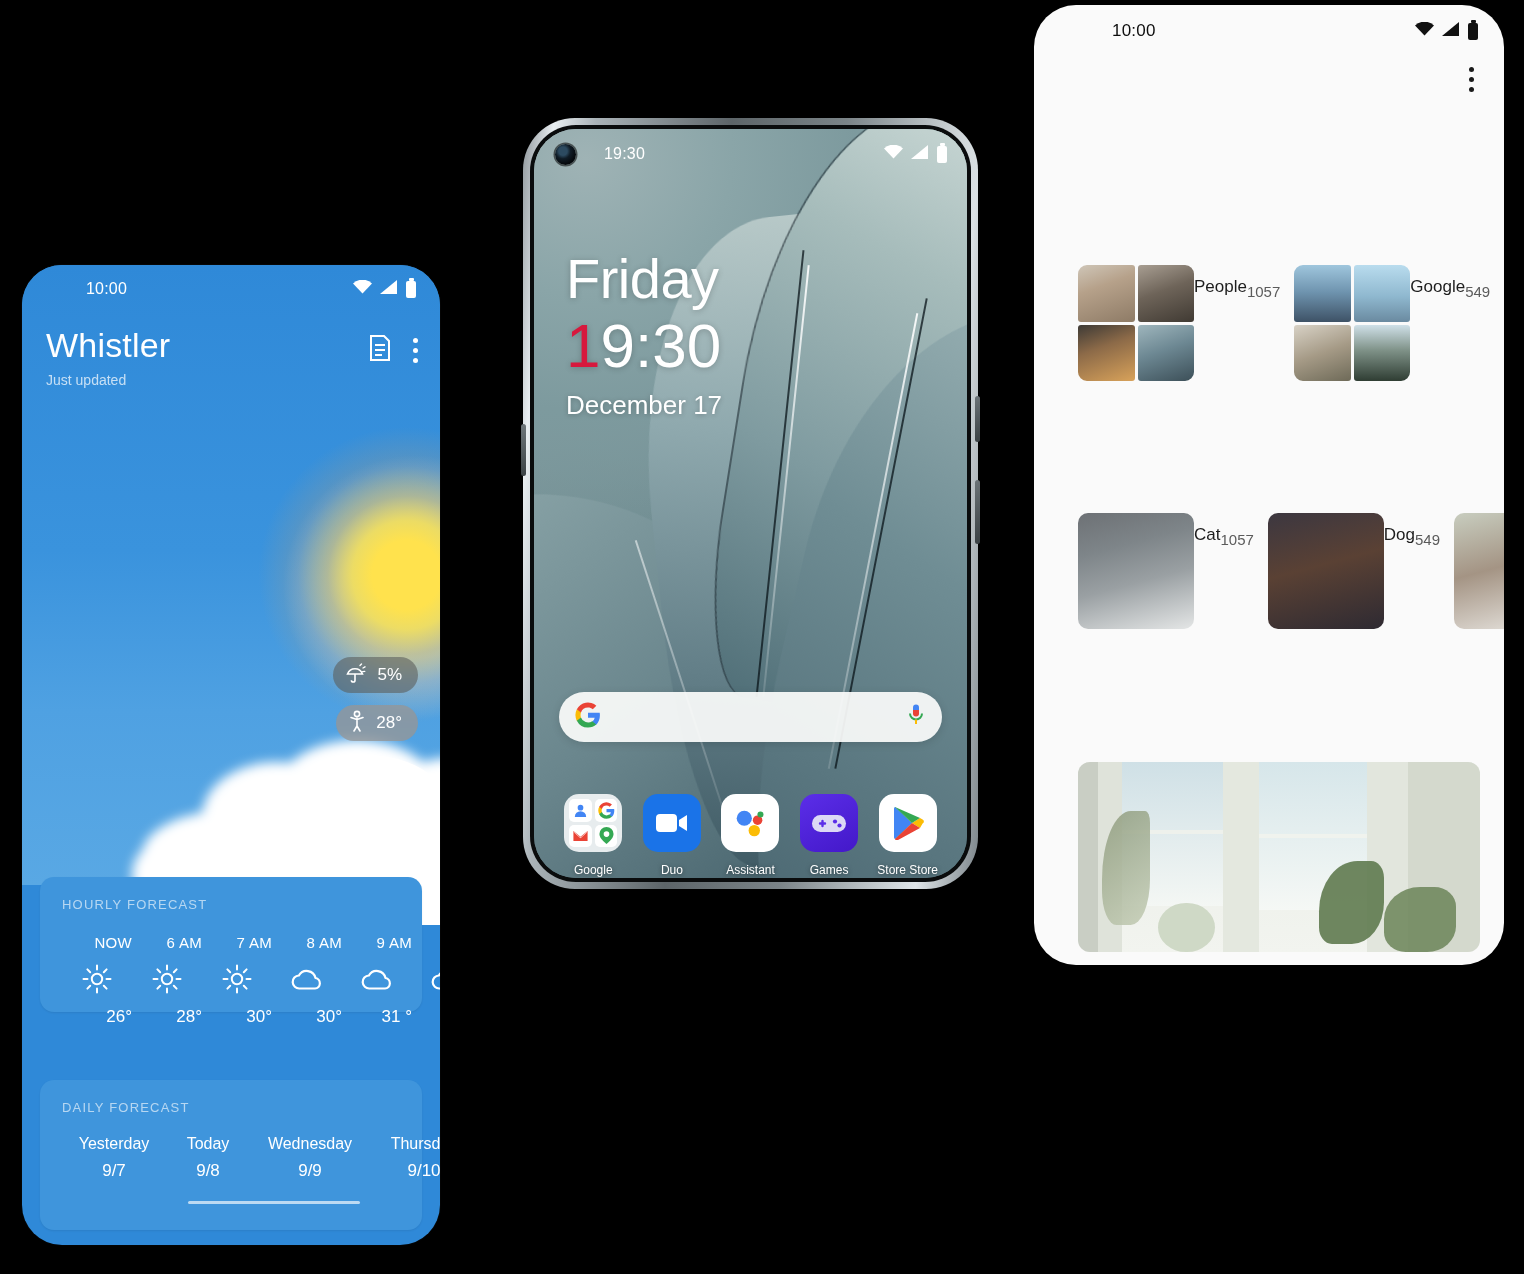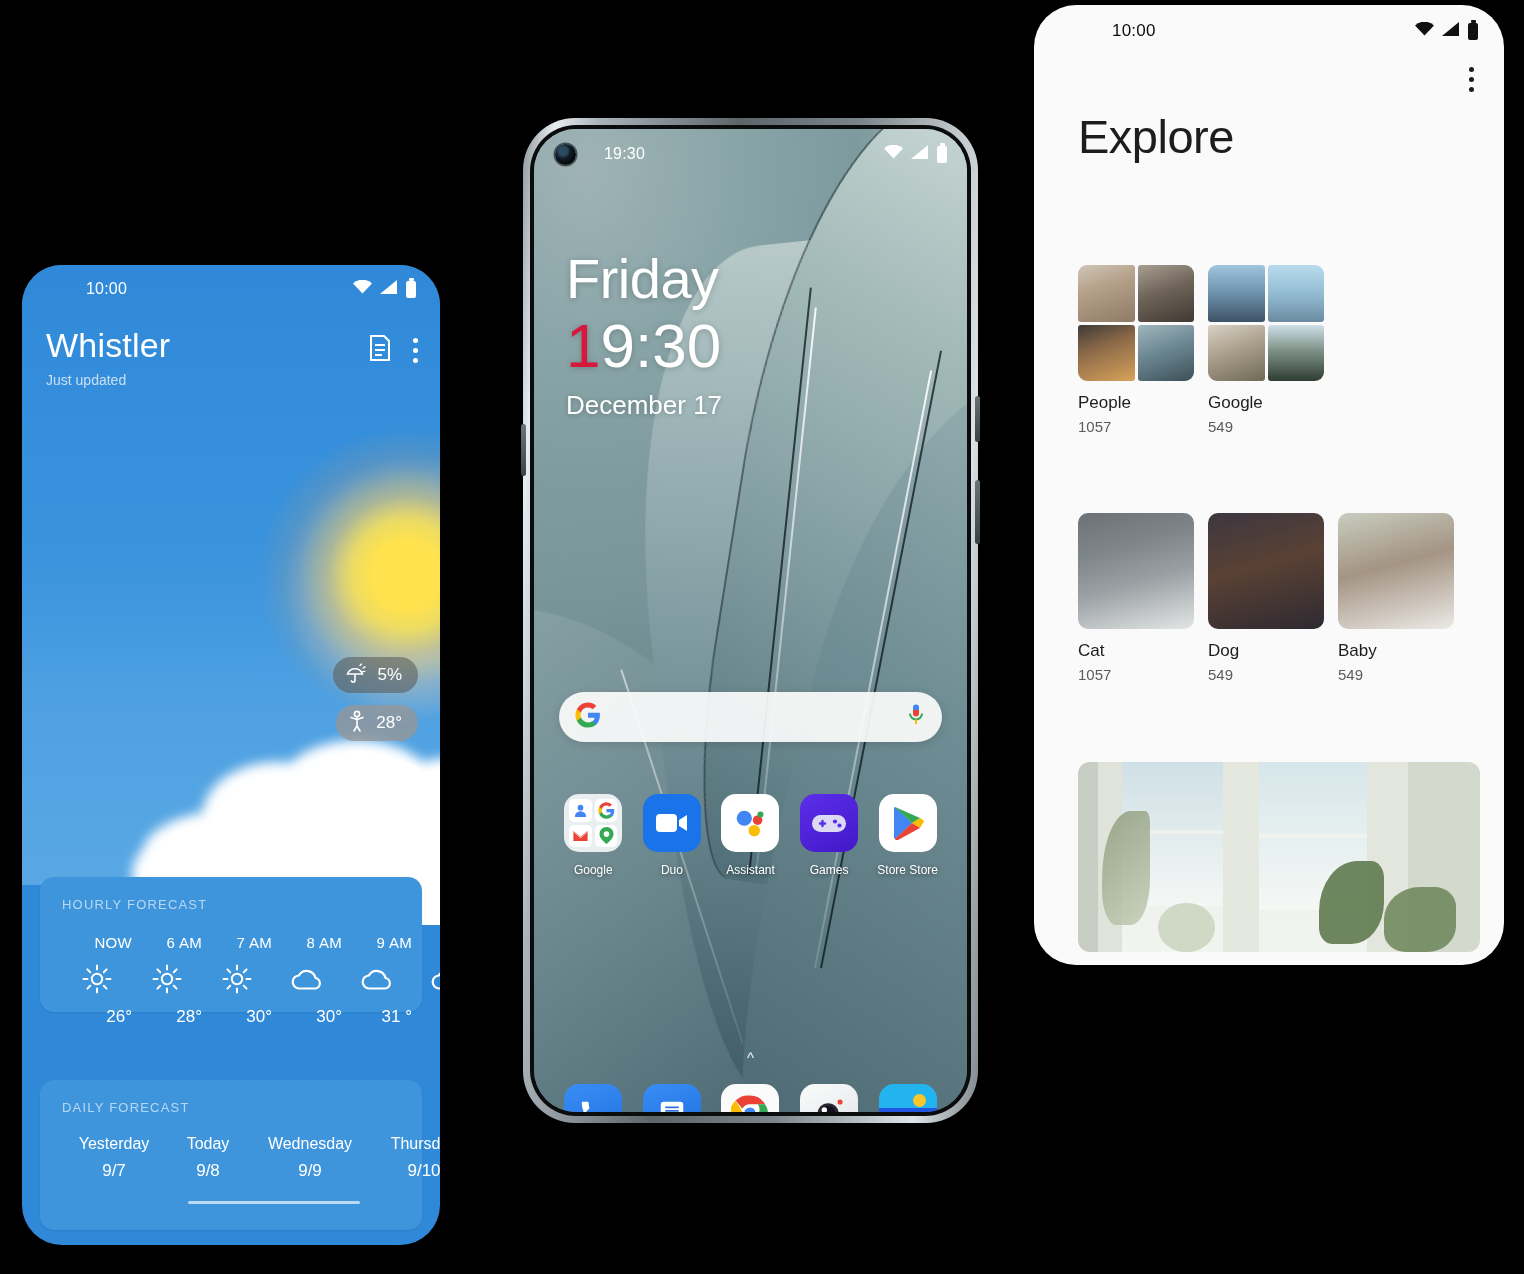--- a/index.html
+++ b/index.html
@@ -106,21 +106,21 @@
   .daily-col .dn { font-size: 16px; }
   .daily-col .dd { font-size: 17px; margin-top: 8px; }
   .daily-underline {
     position:absolute; height: 3px; border-radius: 2px;
     background: rgba(255,255,255,.65);
     left: 148px; top: 86px; width: 172px;
   }
 
   
   #phone-home {
-    left: 523px; top: 118px; width: 455px; height: 1005px;
+    left: 523px; top: 118px; width: 455px; height: 771px;
   }
   .hp-frame {
     position:absolute; inset:0; border-radius: 52px;
     background: linear-gradient(95deg,#8d959a 0%, #e9eef1 6%, #aab3b8 14%, #5d6569 40%, #7b8488 62%, #dfe5e8 88%, #7e878c 100%);
     box-shadow: 0 28px 64px rgba(0,0,0,.9);
     padding: 7px;
   }
   .hp-inner {
     position:absolute; inset: 7px; border-radius: 46px; background:#0a0c0d;
     padding: 4px;
@@ -239,30 +239,30 @@
   #phone-photos .statusbar { height: 52px; padding: 0 26px; color:#0d0d0d; }
   #phone-photos .statusbar .clock { margin-left: 52px; font-size: 17px; }
   .ph-menu { position:absolute; right: 30px; top: 62px; display:flex; flex-direction:column; gap:5px; align-items:center; }
   .ph-menu i { width:5px; height:5px; border-radius:50%; background:#1b1b1b; display:block; }
   .ph-title { position:absolute; left: 44px; top: 104px; font-size: 47px; font-weight: 400; color:#1d1d1d; letter-spacing:-.5px; }
 
   .ph-row { position:absolute; left: 44px; right: 24px; display:flex; gap: 14px; }
   #ph-row-1 { top: 260px; }
   #ph-row-2 { top: 508px; }
 
-  .ph-cat { display:flex; flex-direction:column; }
+  .ph-cat { display:flex; flex-direction:row; }
   .ph-quad { width: 116px; height: 116px; display:grid; grid-template-columns:1fr 1fr; grid-template-rows:1fr 1fr; gap:3px; }
   .ph-quad > div { border-radius: 3px; overflow:hidden; }
   .ph-quad > div:nth-child(1) { border-top-left-radius: 9px; }
   .ph-quad > div:nth-child(2) { border-top-right-radius: 9px; }
   .ph-quad > div:nth-child(3) { border-bottom-left-radius: 9px; }
   .ph-quad > div:nth-child(4) { border-bottom-right-radius: 9px; }
   .ph-single { width: 116px; height: 116px; border-radius: 10px; overflow:hidden; }
   .ph-name { margin-top: 12px; font-size: 17px; color:#1d1d1d; }
-  .ph-count { margin-top: 5px; font-size: 15px; color:#5b5b5b; }
+  .ph-count { margin-top: 18px; font-size: 15px; color:#5b5b5b; }
 
   .ph-big { position:absolute; left: 44px; right: 24px; top: 757px; height: 190px; border-radius: 12px; overflow:hidden; }
 
   
   .tile { width:100%; height:100%; position:relative; }
   .tile .v { position:absolute; }
 </style>
 </head>
 <body>
 
@@ -658,21 +658,20 @@
           </span>
           <span class="ic-batt" style="background:#111;"></span>
         </span>
       </div>
 
       <div class="ph-menu">
           <i></i>
           <i></i>
           <i></i>
         </div>
-      <div class="ph-title">Explore</div>
 
       <div class="ph-row" id="ph-row-1">
           <div class="ph-cat">
             <div class="ph-quad">
               <div style="background:linear-gradient(160deg,#cfc6b8 0%,#b6a18a 38%,#8e7b66 100%)"></div>
               <div style="background:linear-gradient(160deg,#a89e92 0%,#6e6459 45%,#403a33 100%)"></div>
               <div style="background:linear-gradient(160deg,#3d3a36 0%,#8c6a48 40%,#d8a25a 100%)"></div>
               <div style="background:linear-gradient(160deg,#9fb6bd 0%,#6d8893 45%,#3c4f58 100%)"></div>
             </div>
             <div class="ph-name">People</div>

